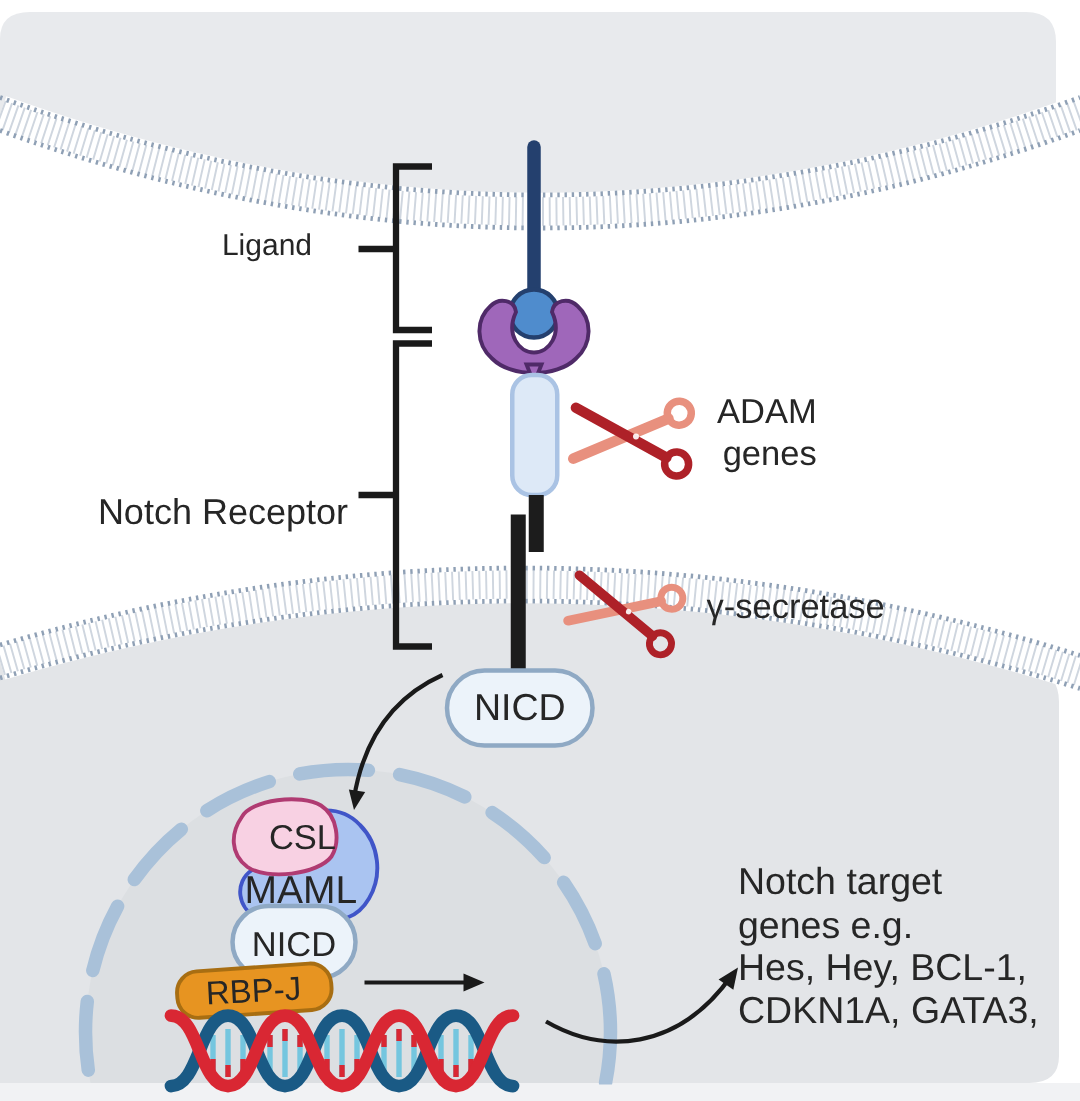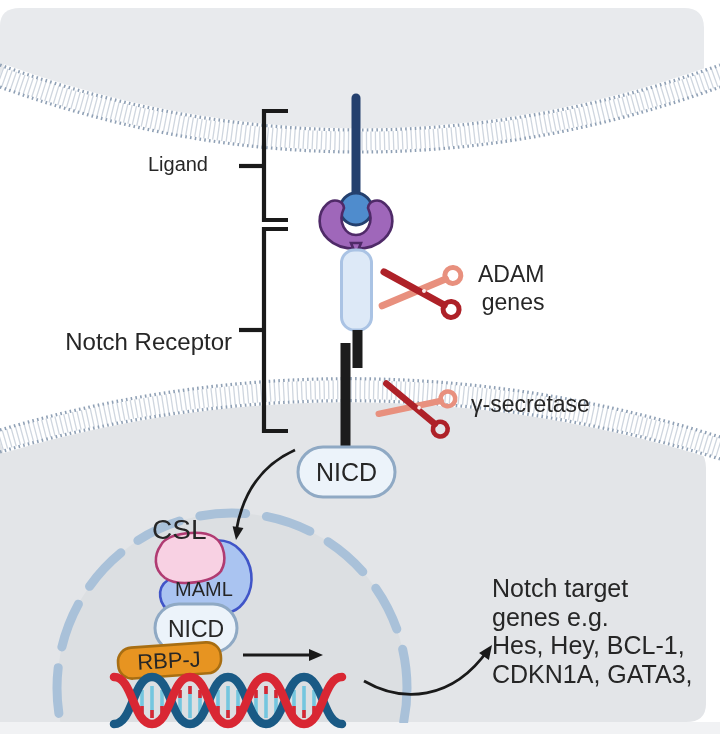--- a/index.html
+++ b/index.html
@@ -219,23 +219,23 @@
 
 <div class="lbl" style="left:478px;top:260px;font-size:23px;line-height:28px;text-align:right;">
   <div>ADAM</div>
   <div>genes</div>
 </div>
 
 <div class="lbl" style="left:471px;top:391px;font-size:23px;">γ-secretase</div>
 
 <div class="lbl" style="left:298px;top:458px;width:97px;text-align:center;font-size:25px;">NICD</div>
 
-<div class="lbl" style="left:152px;top:514px;width:72px;text-align:left;font-size:28px;">CSL</div>
-
-<div class="lbl" style="left:163px;top:578px;width:82px;text-align:center;font-size:20px;">MAML</div>
+<div class="lbl" style="left:152px;top:545px;width:72px;text-align:right;font-size:23px;">CSL</div>
+
+<div class="lbl" style="left:163px;top:578px;width:82px;font-size:26px;">MAML</div>
 
 <div class="lbl" style="left:155px;top:616px;width:82px;text-align:center;font-size:23px;">NICD</div>
 
 <div class="lbl" style="left:119px;top:648px;width:100px;text-align:center;font-size:22px;transform:rotate(-3deg);">RBP-J</div>
 
 <div class="lbl" style="left:492px;top:574px;font-size:25px;line-height:28.5px;">
   <div>Notch target</div>
   <div>genes e.g.</div>
   <div>Hes, Hey, BCL-1,</div>
   <div>CDKN1A, GATA3,</div>

